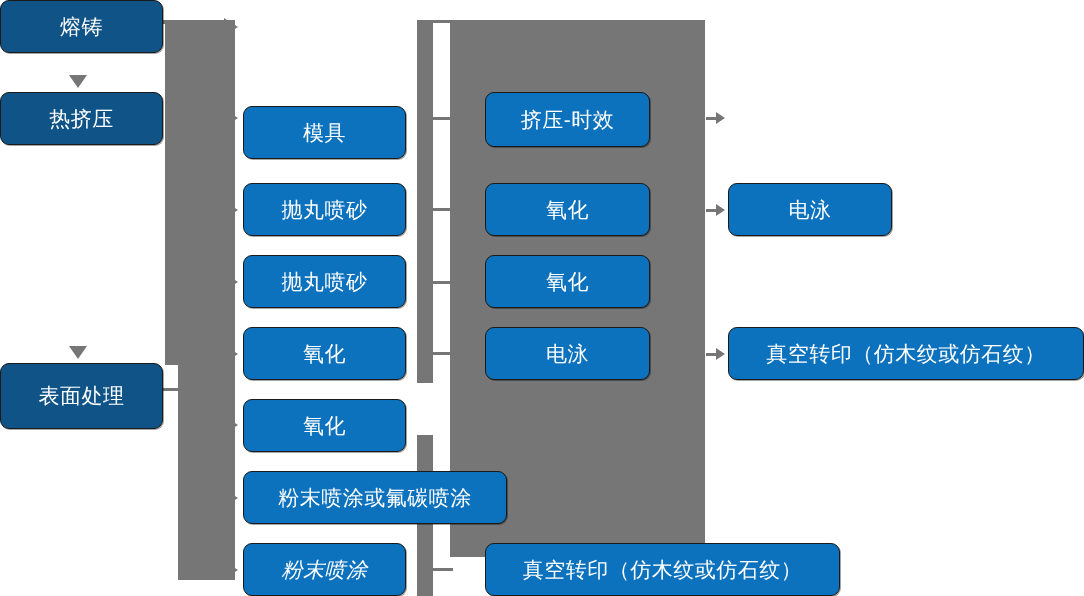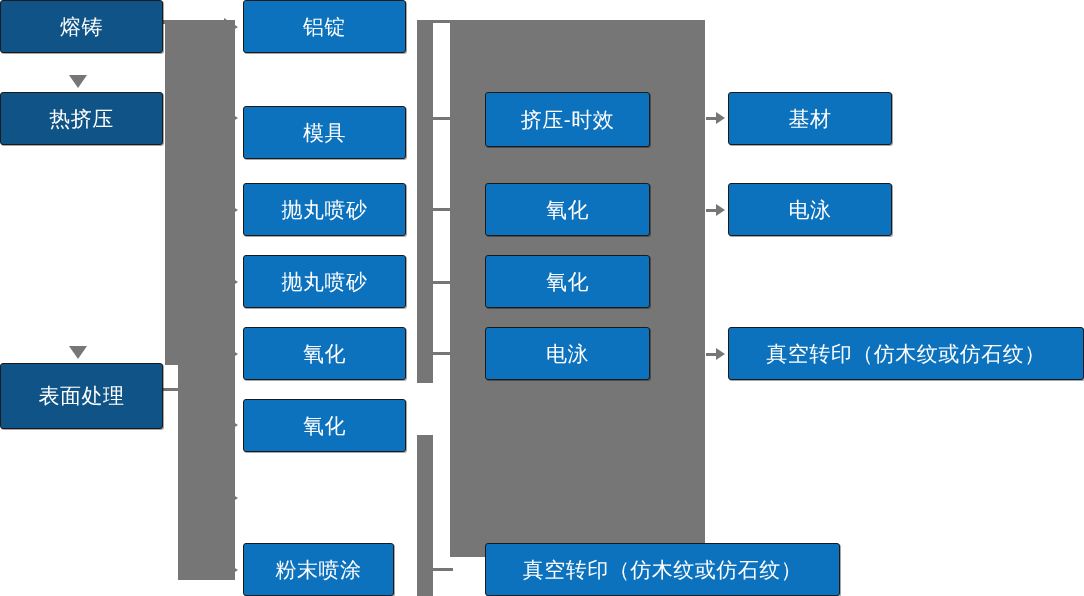--- a/index.html
+++ b/index.html
@@ -59,21 +59,21 @@
   }
   
   .node {
     position: absolute;
     box-sizing: border-box;
     display: flex;
     align-items: center;
     justify-content: center;
     color: #ffffff;
     border: 1px solid #1a1a1a;
-    border-radius: 3px;
+    border-radius: 9px;
     font-size: 21px;
     letter-spacing: 0.5px;
     text-align: center;
     line-height: 1.1;
     white-space: nowrap;
     box-shadow: 1px 1px 0 rgba(0,0,0,0.35);
   }
   .node.dark  { background: #0F5387; }
   .node.light { background: #0C72BD; }
 </style>
@@ -129,61 +129,58 @@
   <div class="node dark" style="left:0px; top:0px; width:163px; height:53px;">
     <span>熔铸</span>
   </div>
   <div class="node dark" style="left:0px; top:92px; width:163px; height:53px;">
     <span>热挤压</span>
   </div>
   <div class="node dark" style="left:0px; top:363px; width:163px; height:66px;">
     <span>表面处理</span>
   </div>
 
-  <div class="node light" style="left:243px; top:0px; width:163px; height:53px;">
-    <span>铝锭</span>
-  </div>
   <div class="node light" style="left:243px; top:106px; width:163px; height:53px;">
     <span>模具</span>
   </div>
   <div class="node light" style="left:243px; top:183px; width:163px; height:53px;">
     <span>抛丸喷砂</span>
   </div>
   <div class="node light" style="left:243px; top:255px; width:163px; height:53px;">
     <span>抛丸喷砂</span>
   </div>
   <div class="node light" style="left:243px; top:327px; width:163px; height:53px;">
     <span>氧化</span>
   </div>
   <div class="node light" style="left:243px; top:399px; width:163px; height:53px;">
     <span>氧化</span>
   </div>
-  <div class="node light" style="left:243px; top:543px; width:151px; height:53px;">
+  <div class="node light" style="left:243px; top:471px; width:264px; height:53px;">
+    <span>粉末喷涂或氟碳喷涂</span>
+  </div>
+  <div class="node light" style="left:243px; top:543px; width:163px; height:53px;font-style:italic;">
     <span>粉末喷涂</span>
   </div>
 
   <div class="node light" style="left:485px; top:92px; width:165px; height:55px;">
     <span>挤压-时效</span>
   </div>
   <div class="node light" style="left:485px; top:183px; width:165px; height:53px;">
     <span>氧化</span>
   </div>
   <div class="node light" style="left:485px; top:255px; width:165px; height:53px;">
     <span>氧化</span>
   </div>
   <div class="node light" style="left:485px; top:327px; width:165px; height:53px;">
     <span>电泳</span>
   </div>
   <div class="node light" style="left:485px; top:543px; width:355px; height:53px;">
     <span>真空转印（仿木纹或仿石纹）</span>
   </div>
 
-  <div class="node light" style="left:728px; top:92px; width:164px; height:53px;">
-    <span>基材</span>
-  </div>
   <div class="node light" style="left:728px; top:183px; width:164px; height:53px;">
     <span>电泳</span>
   </div>
   <div class="node light" style="left:728px; top:327px; width:356px; height:53px;">
     <span>真空转印（仿木纹或仿石纹）</span>
   </div>
 
 </div>
 
 </body></html>

